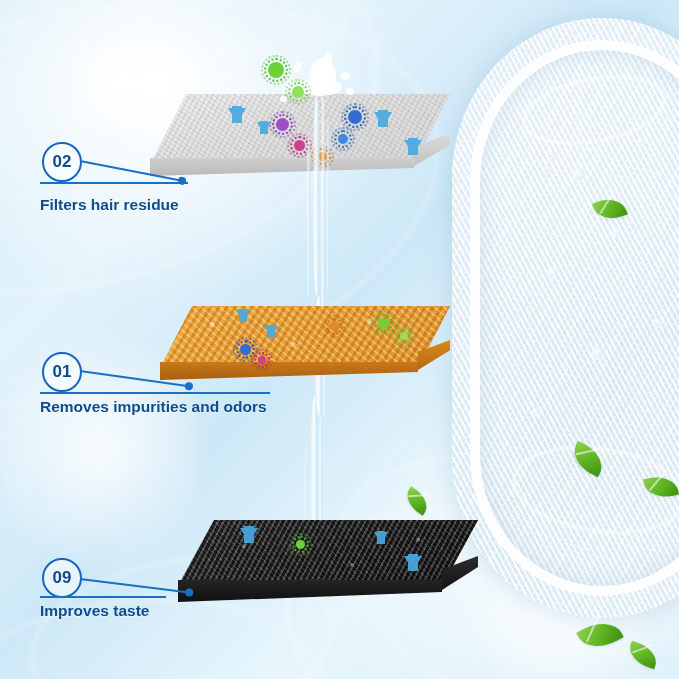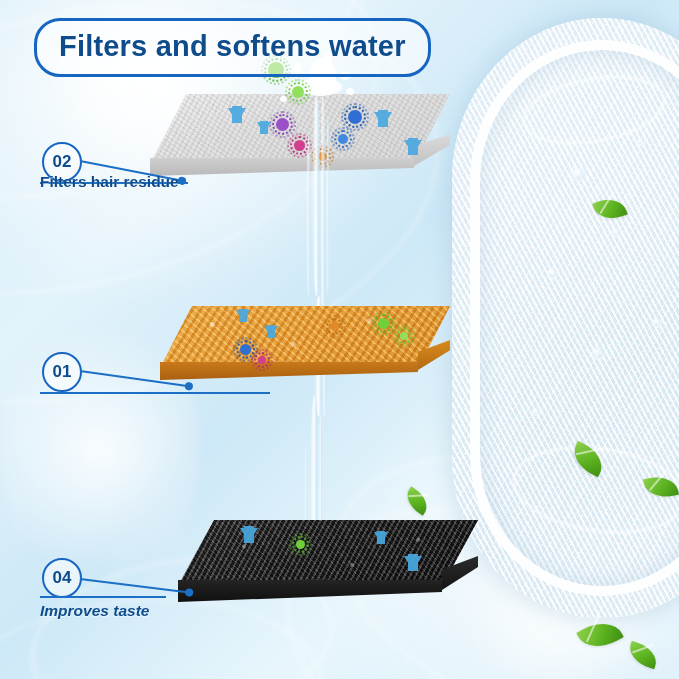--- a/index.html
+++ b/index.html
@@ -410,35 +410,35 @@
   <div class="layer layer3">
     <div class="face"></div>
     <div class="edge"></div>
     <div class="edge2"></div>
   </div>
   <div class="arrow" style="left:240px;top:528px;"></div>
   <div class="arrow sm" style="left:374px;top:532px;"></div>
   <div class="arrow" style="left:404px;top:556px;"></div>
   <div class="germ" style="left:296px;top:540px;width:9px;height:9px;background:#6fd13a;color:#52b427;"></div>
 
-  <div class="title-pill">Filters and softens water</div>
 
   <div class="badge" style="left:42px;top:142px;">02</div>
   <div class="leader" style="left:80px;top:160px;width:104px;transform:rotate(11deg);">
     <span class="dot"></span>
   </div>
   <div class="underline" style="left:40px;top:182px;width:148px;"></div>
-  <div class="caption" style="left:40px;top:173px;">Filters hair residue</div>
+  <div class="caption" style="left:40px;top:196px;">Filters hair residue</div>
 
   <div class="badge" style="left:42px;top:352px;">01</div>
   <div class="leader" style="left:80px;top:370px;width:110px;transform:rotate(8deg);">
     <span class="dot"></span>
   </div>
   <div class="underline" style="left:40px;top:392px;width:230px;"></div>
-
-  <div class="badge" style="left:42px;top:558px;">04</div>
+  <div class="caption" style="left:40px;top:398px;">Removes impurities and odors</div>
+
+  <div class="badge" style="left:42px;top:558px;">09</div>
   <div class="leader" style="left:80px;top:578px;width:110px;transform:rotate(7deg);">
     <span class="dot"></span>
   </div>
   <div class="underline" style="left:40px;top:596px;width:126px;"></div>
-  <div class="caption" style="left:40px;top:602px;font-style:italic;">Improves taste</div>
+  <div class="caption" style="left:40px;top:602px;">Improves taste</div>
 
 </div>
 
 </body></html>

